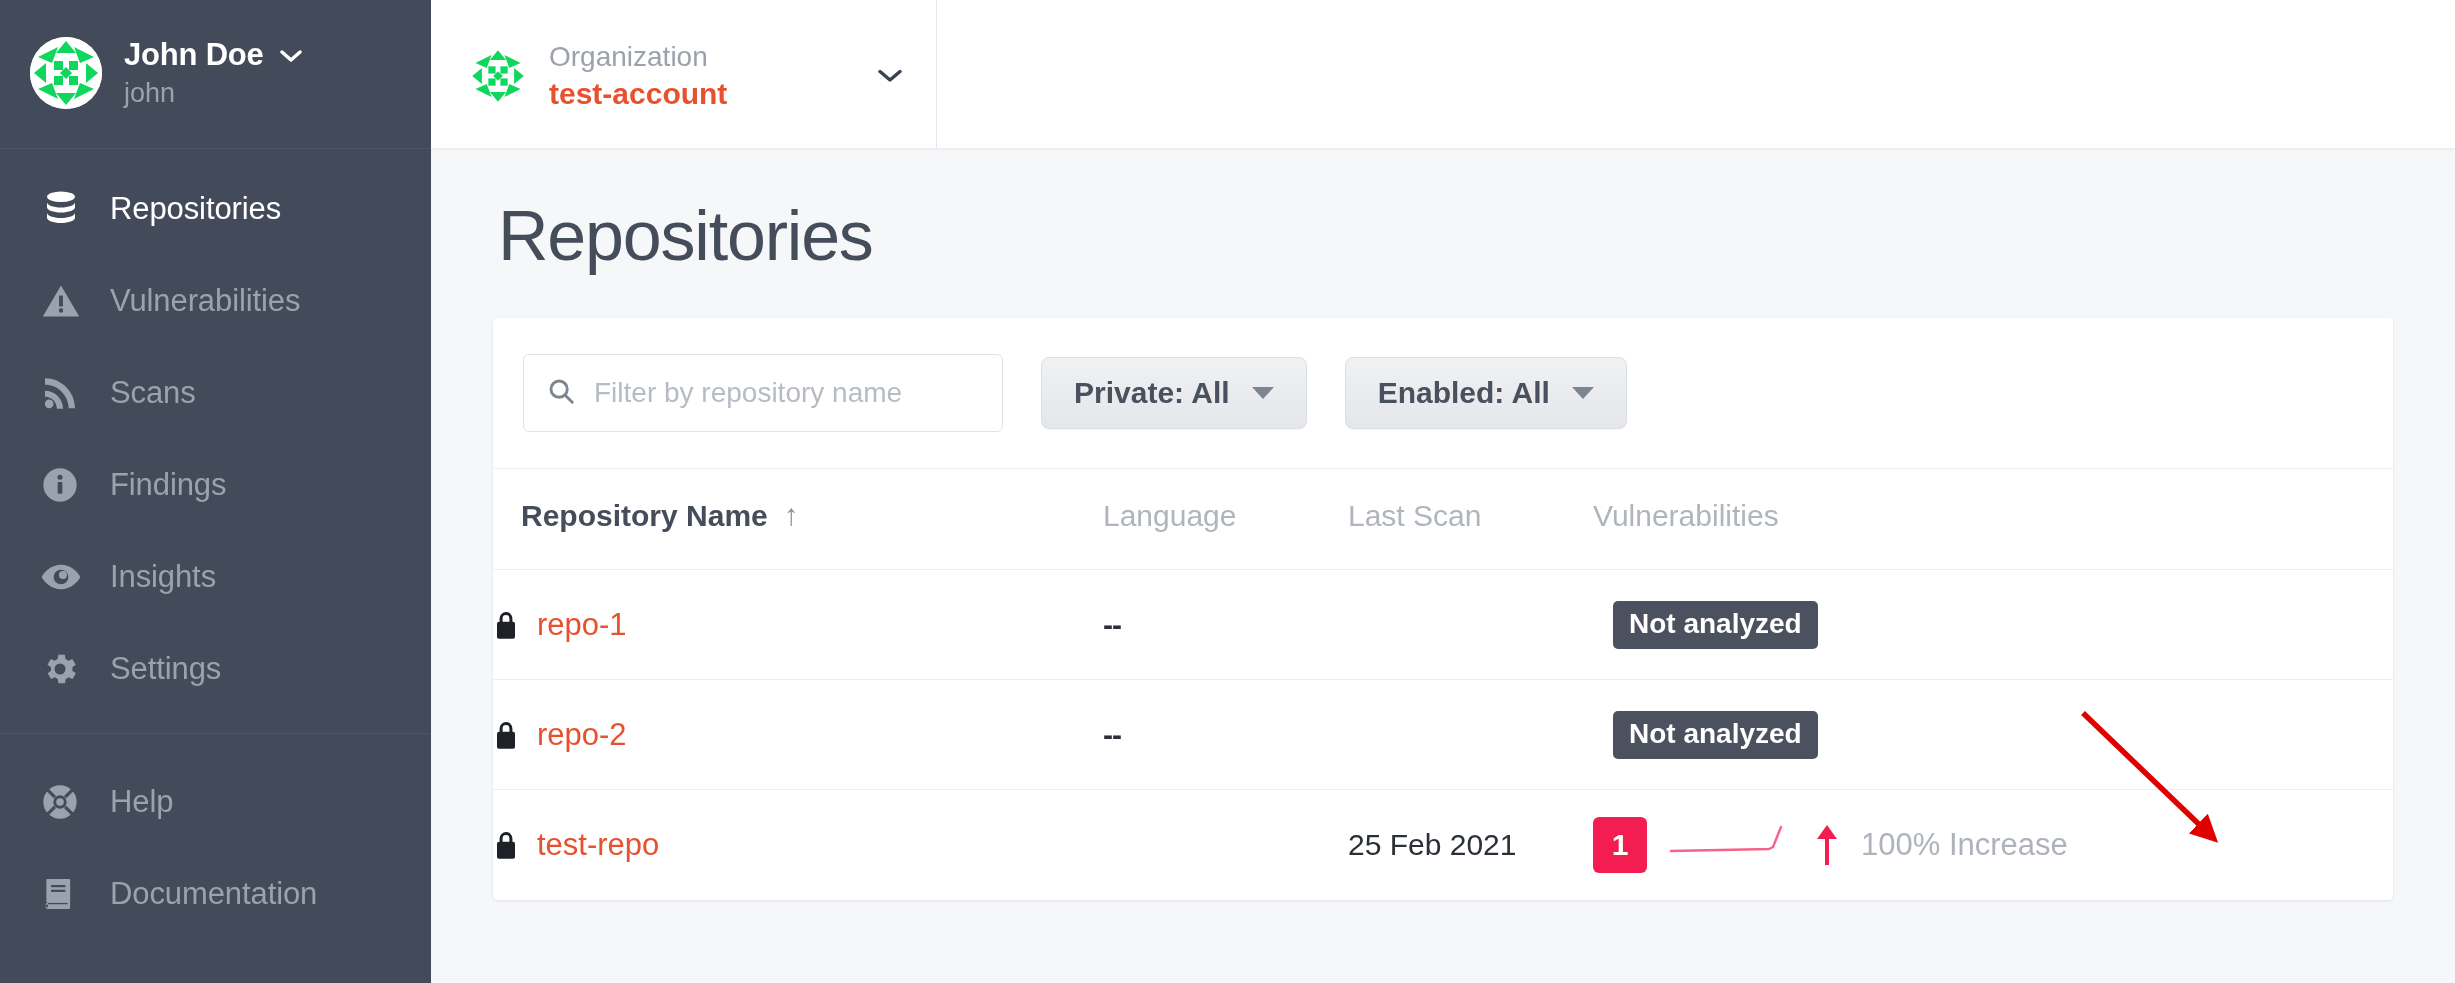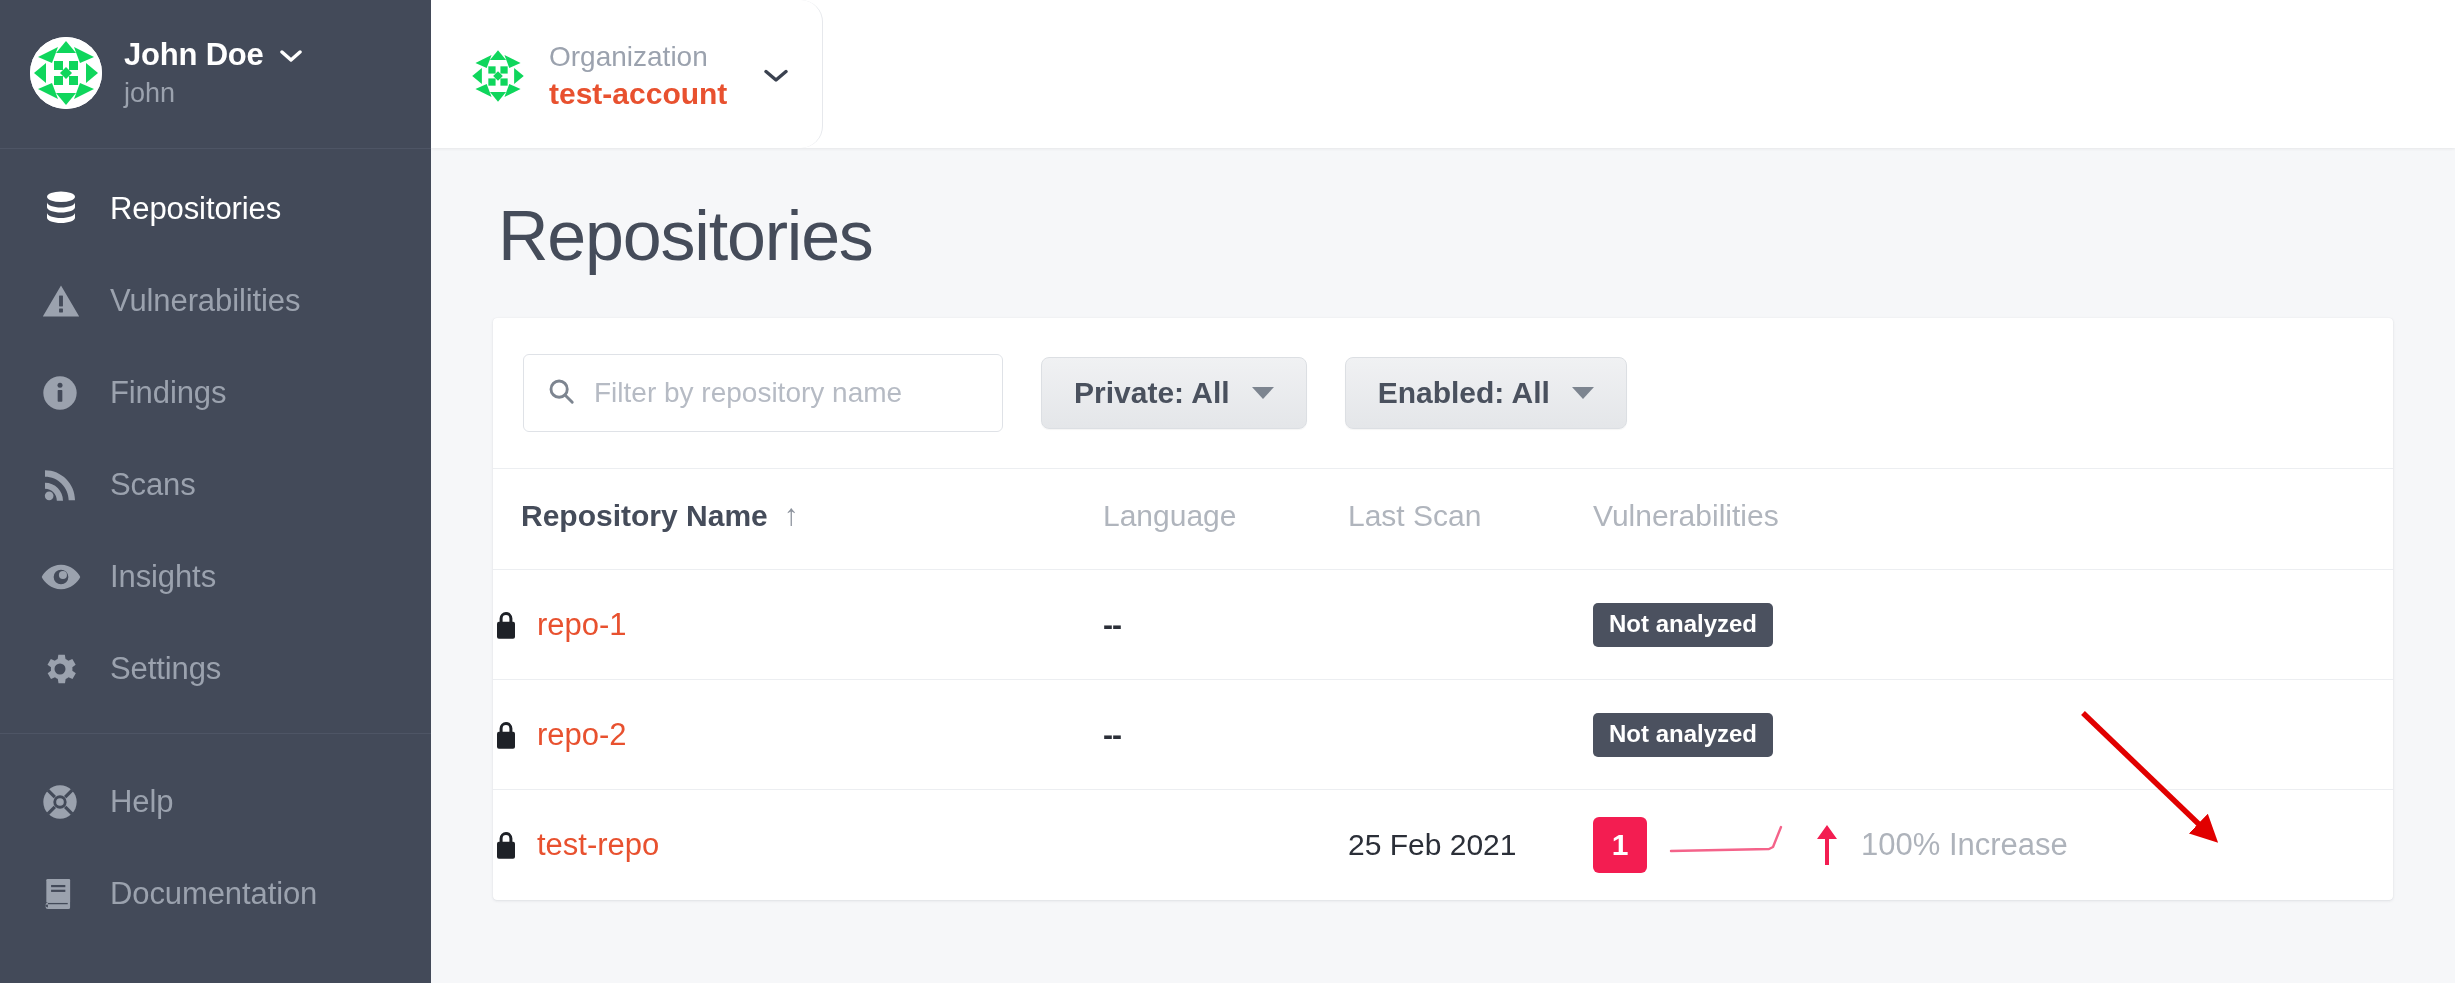--- a/index.html
+++ b/index.html
@@ -118,24 +118,23 @@
     flex: 0 0 148px;
     box-shadow: 0 1px 3px rgba(0,0,0,0.07);
     position: relative;
     z-index: 3;
   }
   .org-chip {
     display: flex;
     align-items: center;
     height: 100%;
     padding: 4px 34px 0 38px;
-    width: 392px;
+    width: 506px;
     border-right: 1px solid #e6e8ec;
     cursor: pointer;
-    border-radius: 22px;
   }
   .org-logo {
     width: 58px; height: 58px;
     flex: 0 0 58px;
     border-radius: 50%;
     overflow: hidden;
   }
   .org-text { margin-left: 22px; flex: 1 1 auto; }
   .org-label {
     color: #9ba2ae;
@@ -266,25 +265,26 @@
     font-size: 31px;
     text-decoration: none;
     cursor: pointer;
   }
   .lang-dash { color: #2b2f38; font-weight: 700; letter-spacing: -1px; font-size: 30px;}
   .lastscan { color: #2b2f38; font-size: 30px; font-weight: 400; }
   .badge-dark {
     display: inline-block;
     background: #4b515f;
     color: #ffffff;
-    font-size: 24px;
+    font-size: 28px;
     font-weight: 700;
     border-radius: 5px;
     padding: 9px 16px 11px 16px;
     line-height: 1;
+    margin-left: 20px;
   }
   .vuln-wrap { display: flex; align-items: center; }
   .vuln-count {
     background: #f31d51;
     color: #ffffff;
     font-size: 30px;
     font-weight: 700;
     border-radius: 6px;
     width: 54px;
     height: 56px;
@@ -377,38 +377,38 @@
           <svg width="42" height="42" viewBox="0 0 24 24" fill="currentColor">
             <path d="M12 3.2 1.6 20.8h20.8zM11 9h2v6h-2zm0 7.6h2v2h-2z" fill="currentColor"></path>
             <path d="M11 9h2v6h-2zm0 7.3h2v2h-2z" fill="#434a59"></path>
           </svg>
         </span>
         <span class="nav-label">Vulnerabilities</span>
       </div>
 
       <div class="nav-item">
         <span class="nav-icon">
+          <svg width="40" height="40" viewBox="0 0 24 24" fill="currentColor">
+            <circle cx="5.5" cy="18.5" r="2.6"></circle>
+            <path d="M3 10.6v3.7c4 0 7.1 3.1 7.1 7.1h3.7c0-6-4.8-10.8-10.8-10.8z"></path>
+            <path d="M3 3.2V7c7.8 0 14.2 6.4 14.2 14.2H21C21 11.3 12.9 3.2 3 3.2z"></path>
+          </svg>
+        </span>
+        <span class="nav-label">Scans</span>
+      </div>
+
+      <div class="nav-item">
+        <span class="nav-icon">
           <svg width="40" height="40" viewBox="0 0 24 24">
             <circle cx="12" cy="12" r="10" fill="currentColor"></circle>
             <circle cx="12" cy="7.4" r="1.5" fill="#434a59"></circle>
             <rect x="10.6" y="10.2" width="2.8" height="7" rx="0.4" fill="#434a59"></rect>
           </svg>
         </span>
         <span class="nav-label">Findings</span>
-      </div>
-
-      <div class="nav-item">
-        <span class="nav-icon">
-          <svg width="40" height="40" viewBox="0 0 24 24" fill="currentColor">
-            <circle cx="5.5" cy="18.5" r="2.6"></circle>
-            <path d="M3 10.6v3.7c4 0 7.1 3.1 7.1 7.1h3.7c0-6-4.8-10.8-10.8-10.8z"></path>
-            <path d="M3 3.2V7c7.8 0 14.2 6.4 14.2 14.2H21C21 11.3 12.9 3.2 3 3.2z"></path>
-          </svg>
-        </span>
-        <span class="nav-label">Scans</span>
       </div>
 
       <div class="nav-item">
         <span class="nav-icon">
           <svg width="42" height="42" viewBox="0 0 24 24" fill="currentColor">
             <path d="M12 5C6.5 5 2.2 9.1 1 12c1.2 2.9 5.5 7 11 7s9.8-4.1 11-7c-1.2-2.9-5.5-7-11-7zm0 11.2A4.2 4.2 0 1 1 12 7.8a4.2 4.2 0 0 1 0 8.4z"></path>
             <circle cx="13.1" cy="10.9" r="2.3"></circle>
           </svg>
         </span>
         <span class="nav-label">Insights</span>

